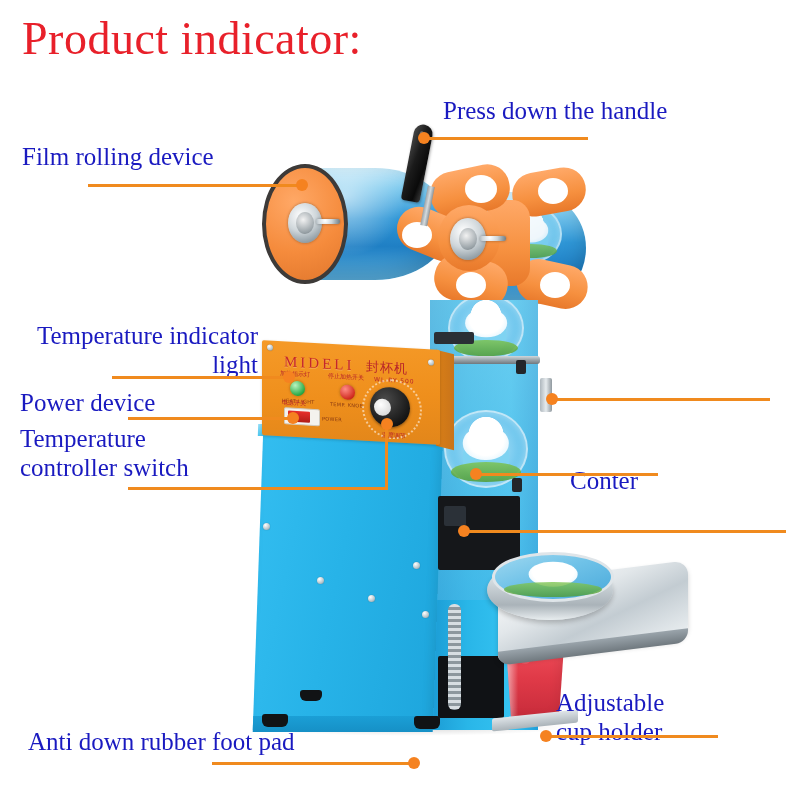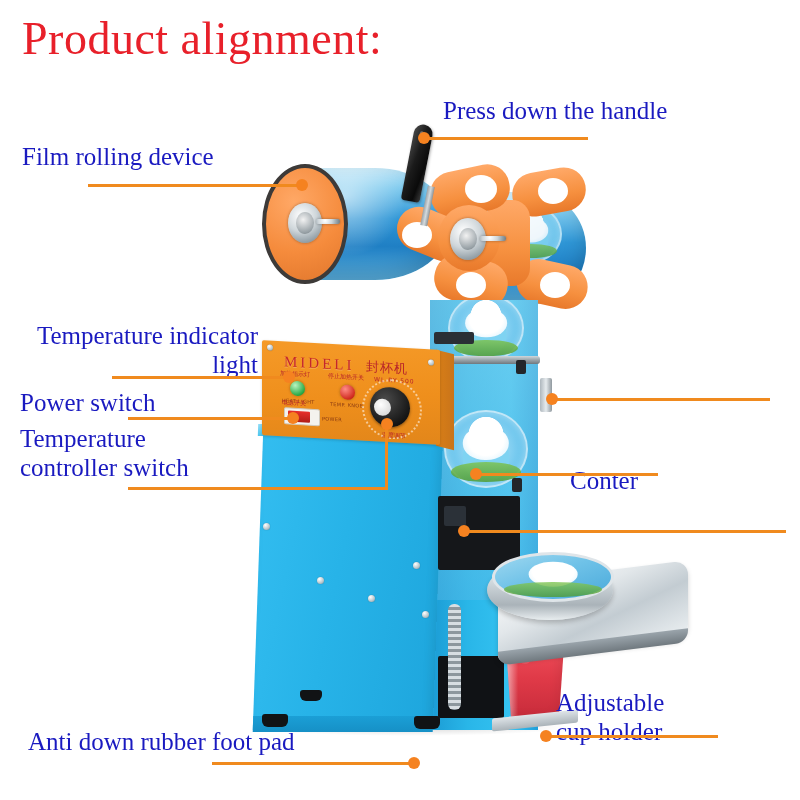--- a/index.html
+++ b/index.html
@@ -446,36 +446,36 @@
 
       <div class="knob-scale"></div>
       <div class="knob"></div>
       <div class="cn-tiny" style="left:120px; top:84px;">温度调节</div>
 
       <div class="screw sm" style="left:5px; top:4px;"></div>
       <div class="screw sm" style="left:166px; top:10px;"></div>
     </div>
   </div>
 
-  <div class="title">Product alignment:</div>
+  <div class="title">Product indicator:</div>
 
   <div class="label" style="left:22px; top:142px;">Film rolling device</div>
   <div class="leader" style="left:88px; top:184px; width:215px;"></div>
   <div class="dot" style="left:296px; top:179px;"></div>
 
   <div class="label" style="left:443px; top:96px;">Press down the handle</div>
   <div class="leader" style="left:424px; top:137px; width:164px;"></div>
   <div class="dot" style="left:418px; top:132px;"></div>
 
   <div class="label ralign" style="left:8px; top:303px; width:250px;">Temperature indicator
 light</div>
   <div class="leader" style="left:112px; top:376px; width:178px;"></div>
   <div class="dot" style="left:283px; top:371px;"></div>
 
-  <div class="label" style="left:20px; top:388px;">Power switch</div>
+  <div class="label" style="left:20px; top:388px;">Power device</div>
   <div class="leader" style="left:128px; top:417px; width:165px;"></div>
   <div class="dot" style="left:287px; top:412px;"></div>
 
   <div class="label" style="left:20px; top:424px;">Temperature
 controller switch</div>
   <div class="leader" style="left:128px; top:487px; width:260px;"></div>
   <div class="leader v" style="left:385px; top:424px; height:66px;"></div>
   <div class="dot" style="left:381px; top:418px;"></div>
 
   <div class="leader" style="left:554px; top:398px; width:216px;"></div>

